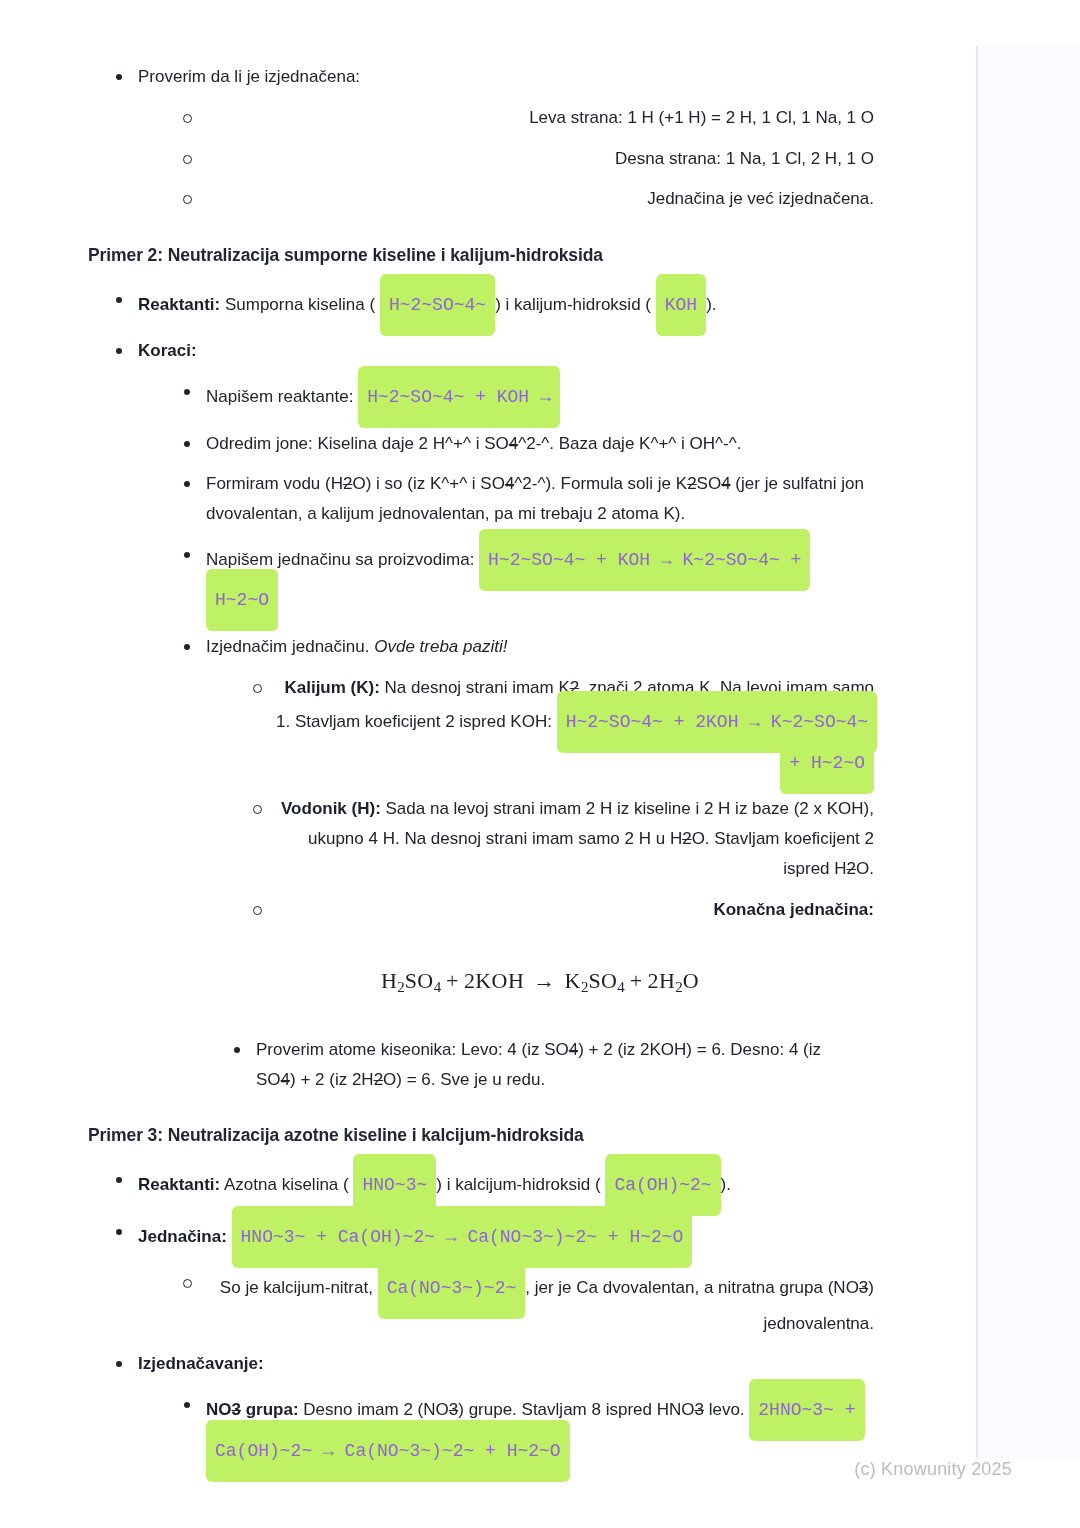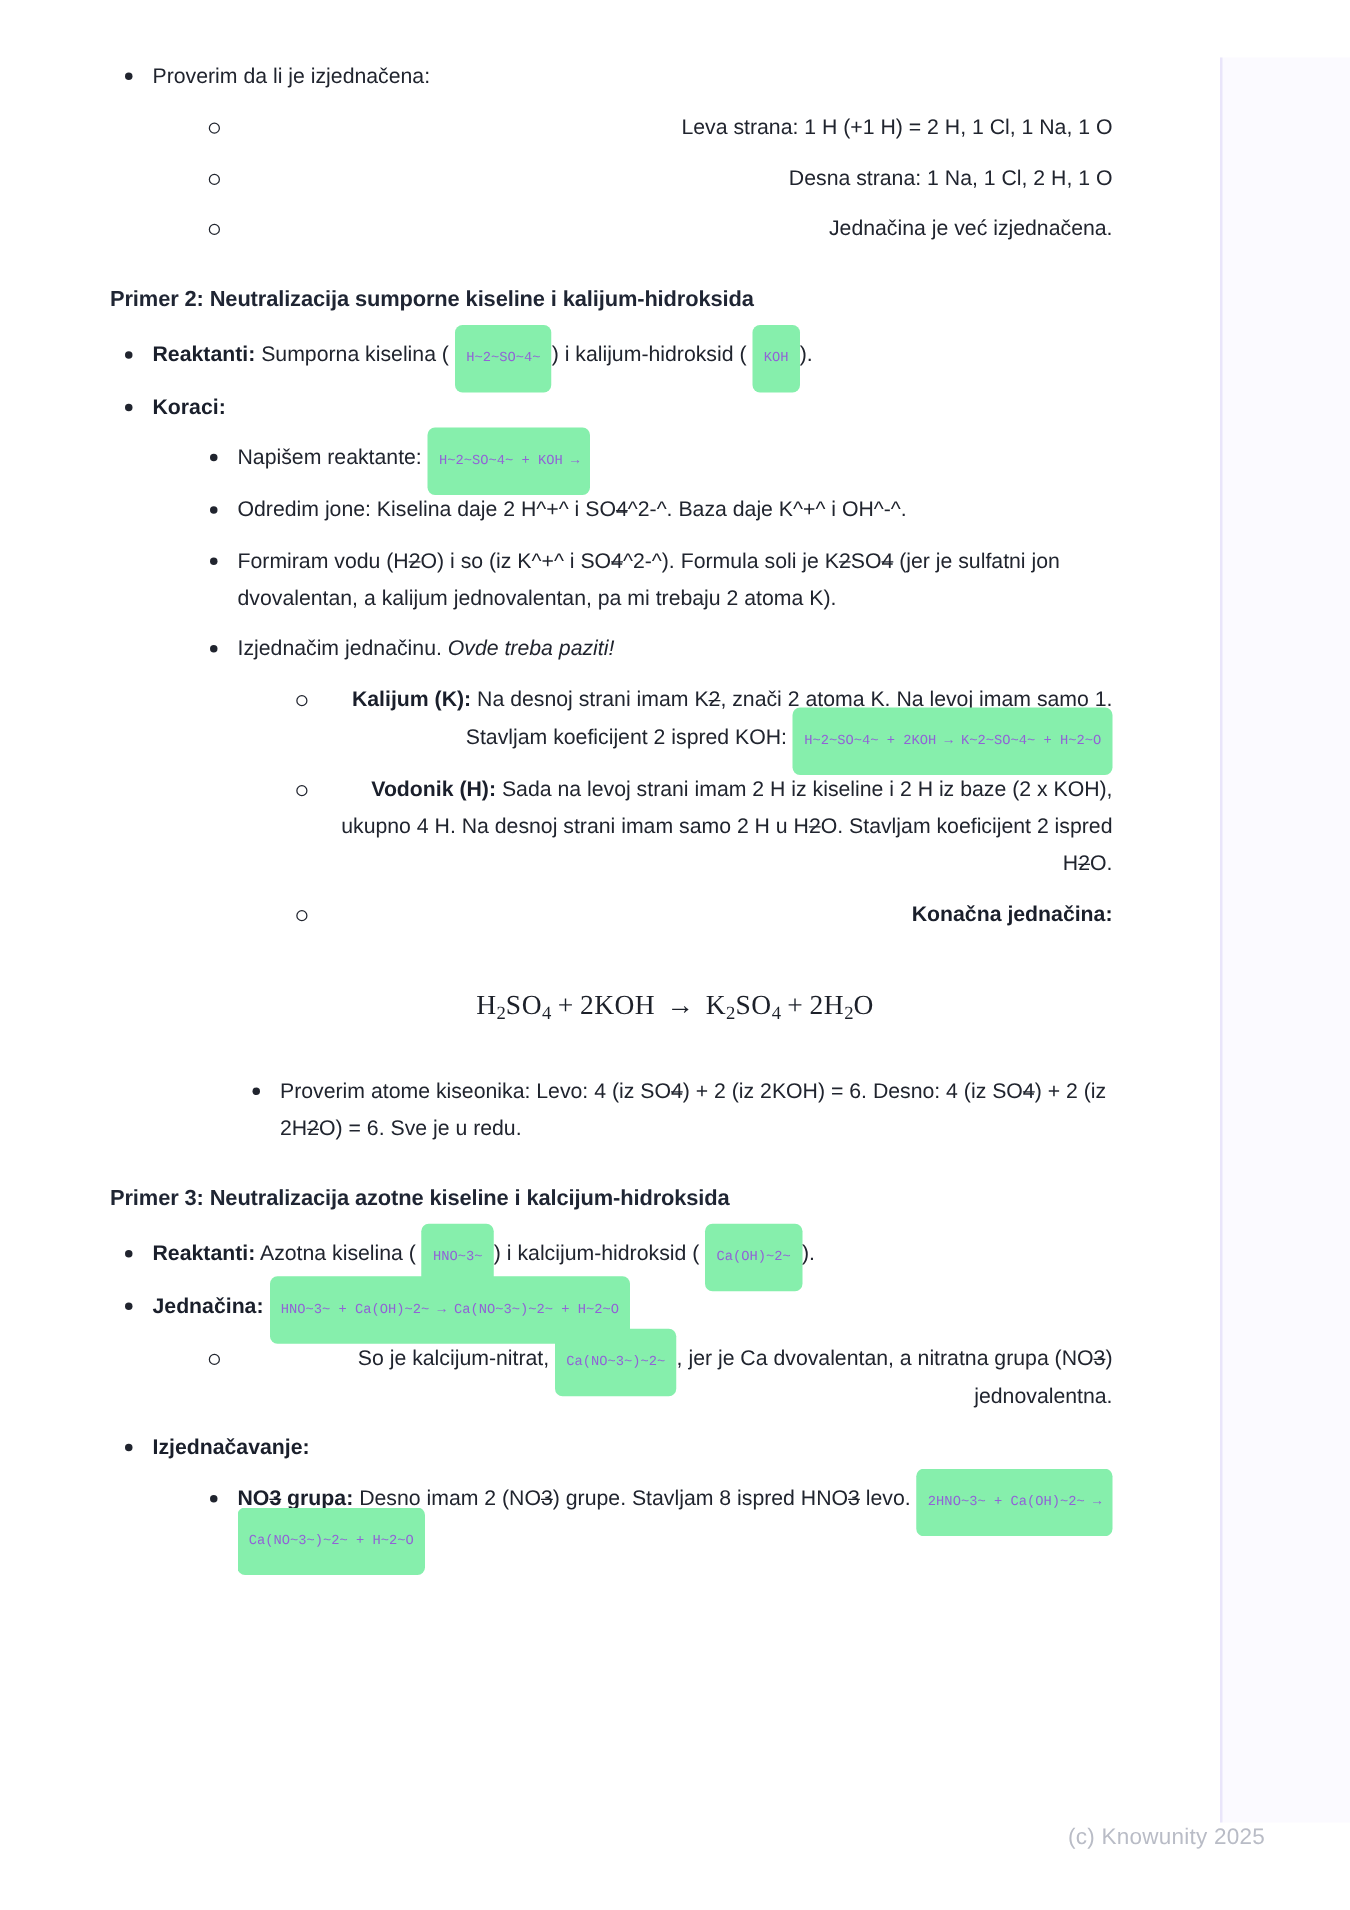--- a/index.html
+++ b/index.html
@@ -38,21 +38,21 @@
   .h-sec {
     font-size: 17.5px;
     font-weight: bold;
     color: #1f2533;
     letter-spacing: -0.1px;
     margin: 30px 0 18px 0;
     line-height: 1.3;
   }
 
   
-  ul { list-style: none; margin: 0; padding: 0; }
+  ul { list-style: none; margin: 16px; padding: 0; }
 
   li.item {
     position: relative;
     font-size: 17px;
     line-height: 1.75;
     color: #20242e;
     margin: 0 0 11px 0;
   }
 
   
@@ -88,23 +88,23 @@
 
   b, strong { font-weight: bold; color: #1a1f2b; }
   i, em { }
 
   
   .sub { text-decoration: line-through; text-decoration-thickness: 1.3px; }
 
   
   code {
     font-family: "Liberation Mono", "DejaVu Sans Mono", monospace;
-    font-size: 11px;
+    font-size: 18px;
     color: #9163d6;
-    background: #86efac;
+    background: #bef264;
     border-radius: 6px;
     padding: 21px 9px;
     white-space: normal;
     line-height: 2.25;
     box-decoration-break: clone;
     -webkit-box-decoration-break: clone;
   }
 
   
   .math-block {
@@ -179,20 +179,24 @@
         </li>
 
         <li class="item lv3">
           <span>Odredim jone: Kiselina daje 2 H^+^ i SO</span><span class="sub">4</span><span>^2-^. Baza daje K^+^ i OH^-^.</span>
         </li>
 
         <li class="item lv3">
           <span>Formiram vodu (H</span><span class="sub">2</span><span>O) i so (iz K^+^ i SO</span><span class="sub">4</span><span>^2-^). Formula soli je K</span><span class="sub">2</span><span>SO</span><span class="sub">4</span><span> (jer je sulfatni jon dvovalentan, a kalijum jednovalentan, pa mi trebaju 2 atoma K).</span>
         </li>
 
+        <li class="item lv3">
+          <span>Napišem jednačinu sa proizvodima:</span>
+          <code>H~2~SO~4~ + KOH → K~2~SO~4~ + H~2~O</code>
+        </li>
 
         <li class="item lv3">
           <span>Izjednačim jednačinu.</span>
           <i>Ovde treba paziti!</i>
 
           <ul class="nest2">
 
             <li class="item lv2">
               <b>Kalijum (K):</b><span> Na desnoj strani imam K</span><span class="sub">2</span><span>, znači 2 atoma K. Na levoj imam samo 1. Stavljam koeficijent 2 ispred KOH:</span>
               <code>H~2~SO~4~ + 2KOH → K~2~SO~4~ + H~2~O</code>

